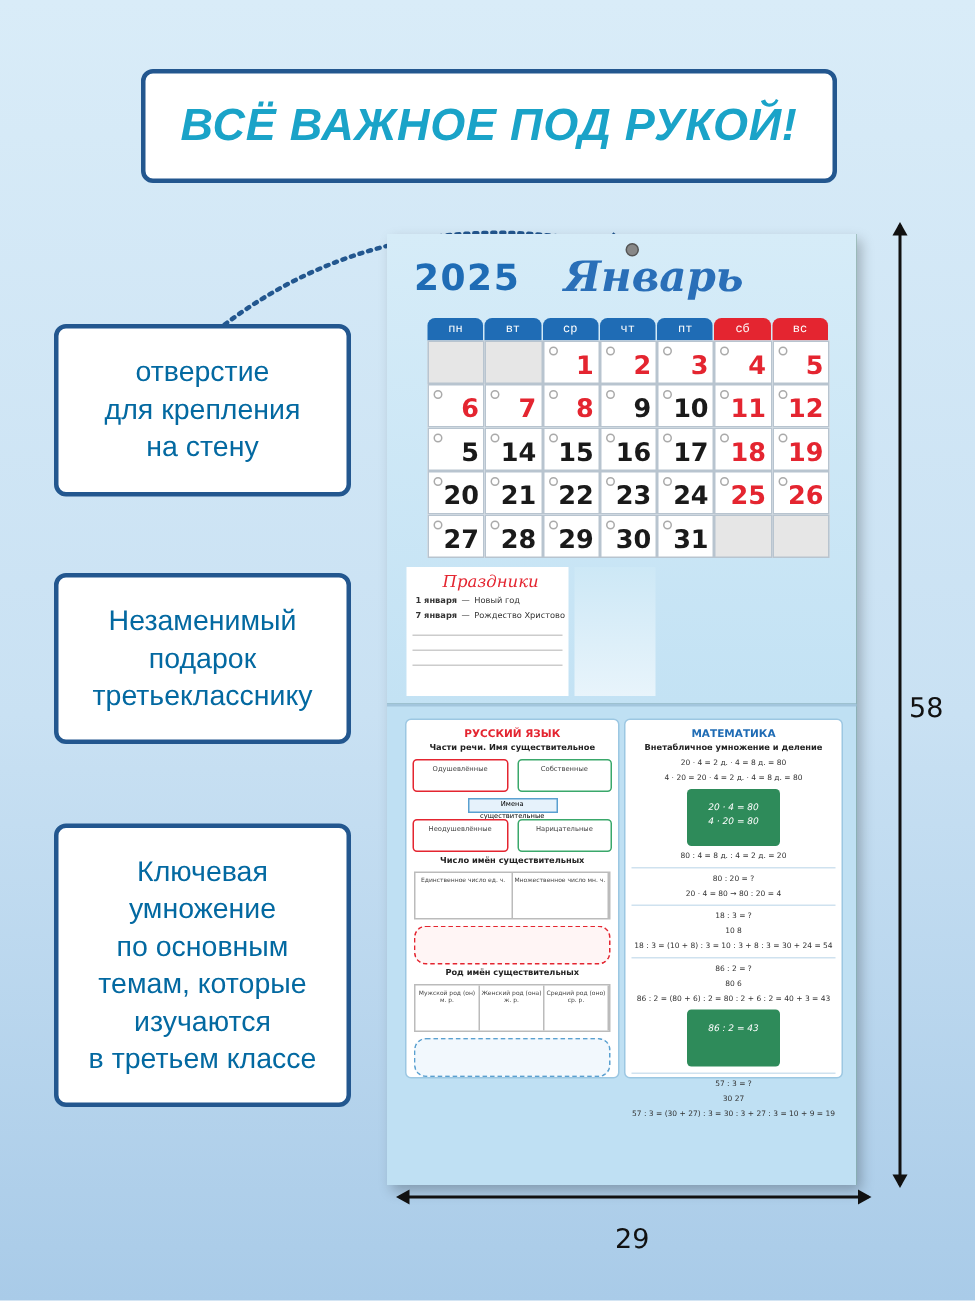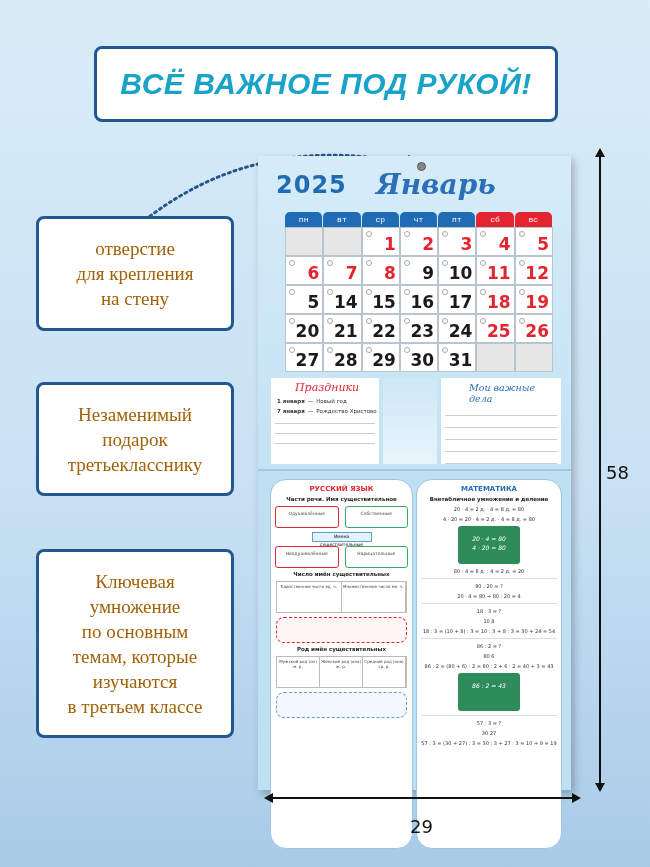--- a/index.html
+++ b/index.html
@@ -17,21 +17,21 @@
   .headline-box span {
     font-family: "Liberation Sans", sans-serif; font-weight: bold;
     color: #1aa3c8; font-size: 30px; letter-spacing: 0.5px; font-style: italic;
   }
   .note {
     position: absolute; left: 36px; width: 198px; background: #fff;
     border: 3px solid #23578f; border-radius: 8px;
     display: flex; align-items: center; justify-content: center; text-align: center;
   }
   .note span {
-    font-family: Liberation Serif, serif; font-size: 19px; color: #a16207; line-height: 25px;
+    font-family: Liberation Sans, sans-serif; font-size: 19px; color: #0369a1; line-height: 25px;
     white-space: pre-line;
   }
   .note1 { top: 216px; height: 115px; }
   .note2 { top: 382px; height: 114px; }
   .note3 { top: 549px; height: 189px; }
   .dots {
     position: absolute; left: 140px; top: 140px; width: 290px; height: 85px;
   }
   .calendar {
     position: absolute; left: 258px; top: 156px; width: 313px; height: 634px;
@@ -91,21 +91,21 @@
     position: absolute; left: 170px; top: 0; width: 120px; height: 86px; background: #fff;
   }
   .todo-title { font-family: "DejaVu Serif", serif; font-style: italic; color: #2a6fb8;
     font-size: 9.5px; margin: 4px 0 0 28px; }
   .todo-line { height: 1px; background: #ccc; margin: 11px 4px 0; }
   .cal-bottom {
     position: absolute; left: 0; top: 313px; width: 313px; height: 321px; background: #bfe0f3;
     border-top: 2px solid #a3c6dd;
   }
   .panel {
-    position: absolute; top: 8px; height: 370px; background: #fff; border-radius: 16px;
+    position: absolute; top: 8px; height: 240px; background: #fff; border-radius: 4px;
     border: 1px solid #9cc7e2;
   }
   .p-rus { left: 12px; width: 143px; }
   .p-mat { left: 158px; width: 146px; }
   .p-title { text-align: center; font-weight: bold; font-size: 7px; margin-top: 5px; }
   .p-rus .p-title { color: #e42530; }
   .p-mat .p-title { color: #1f6cb5; }
   .p-sub { text-align: center; font-weight: bold; font-size: 5.5px; margin-top: 3px; color: #222; }
   .mini { font-size: 4.5px; color: #444; text-align: center; margin-top: 4px; }
   .rbox { margin: 4px 5px 0; border: 1px solid #e42530; border-radius: 3px; height: 22px; }
@@ -221,28 +221,20 @@
         <div class="hol-row">
             <b>7 января</b>
             <span>—</span>
             <span>Рождество Христово</span>
           </div>
         <div class="hol-line"></div>
           <div class="hol-line"></div>
           <div class="hol-line"></div>
       </div>
       <div class="pic"></div>
-      <div class="todo">
-        <div class="todo-title">Мои важные дела</div>
-        <div class="todo-line"></div>
-          <div class="todo-line"></div>
-          <div class="todo-line"></div>
-          <div class="todo-line"></div>
-          <div class="todo-line"></div>
-      </div>
     </div>
   </div>
 
   <div class="cal-bottom">
     <div class="panel p-rus">
       <div class="p-title">РУССКИЙ ЯЗЫК</div>
       <div class="p-sub">Части речи. Имя существительное</div>
       <div class="rrow">
           <div class="rbox">
             <div class="mini">Одушевлённые</div>

